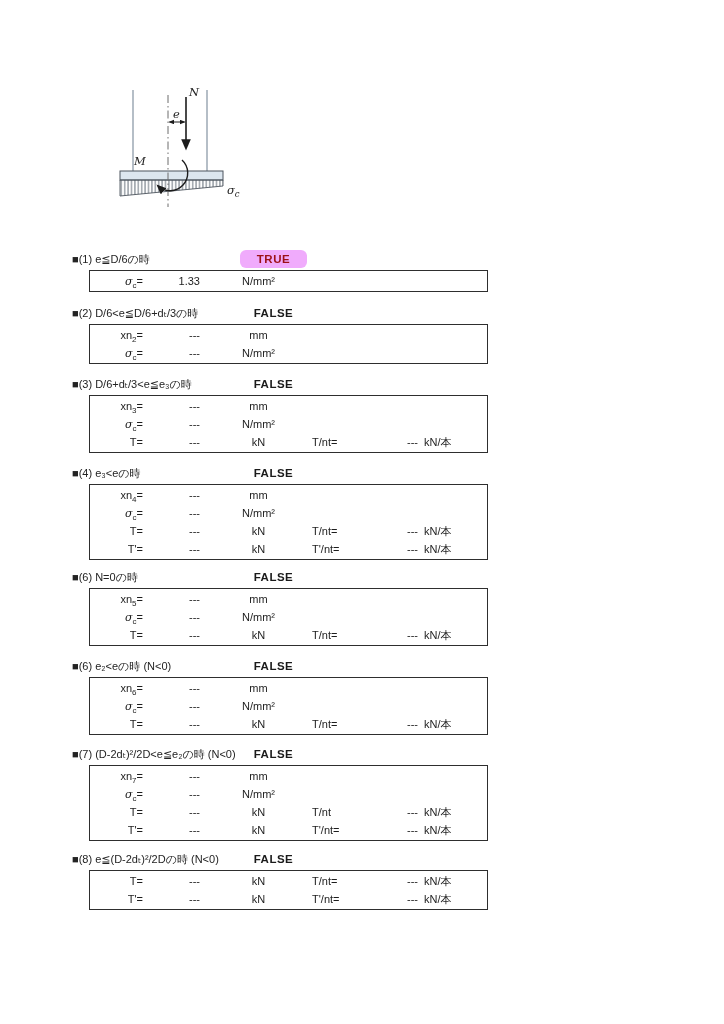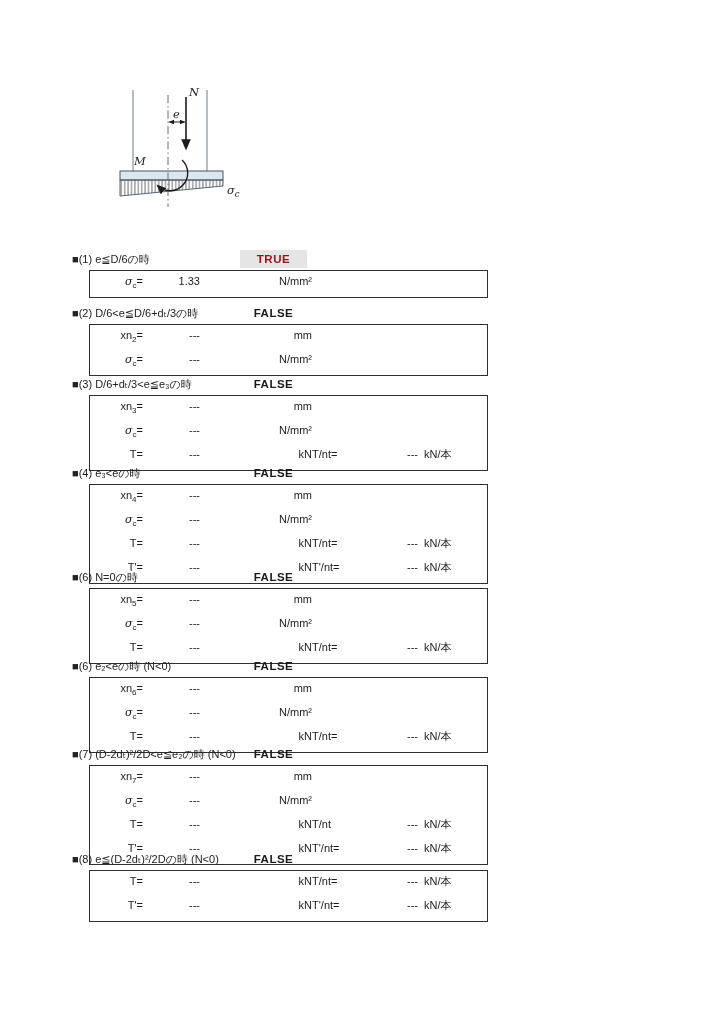--- a/index.html
+++ b/index.html
@@ -14,30 +14,30 @@
   .section { position: absolute; left: 0; width: 724px; }
   .sec-head {
     position: absolute; left: 72px; top: 1px;
     font-size: 11px; line-height: 17px; white-space: nowrap; color: #232323;
   }
   .status {
     position: absolute; left: 240px; top: 0; width: 67px; height: 18px;
     line-height: 18px; text-align: center;
     font-size: 11.5px; font-weight: bold; letter-spacing: 0.5px;
   }
-  .status[data-status="TRUE"]  { background: #e5e5e5; color: #9c1016; }
+  .status[data-status="TRUE"]  { background: #f0abfc; color: #9c1016; border-radius: 6px; }
   .status[data-status="FALSE"] { background: transparent; color: #1a1a1a; }
   .box {
     position: absolute; left: 89px; top: 20px; width: 399px;
     border: 1px solid #2e2e2e; background: #fff; padding: 1px 0;
   }
-  .row { display: flex; height: 24px; line-height: 18px; font-size: 11px; white-space: nowrap; }
+  .row { display: flex; height: 18px; line-height: 18px; font-size: 11px; white-space: nowrap; }
   .c1l { width: 53px; text-align: right; }
   .c1v { width: 57px; text-align: right; }
-  .c1u { width: 112px; padding-left: 5px; text-align: right; }
+  .c1u { width: 112px; padding-left: 5px; text-align: center; }
   .c2l { width: 35px; text-align: left; }
   .c2v { width: 71px; text-align: right; }
   .c2u { flex: 1; padding-left: 6px; text-align: left; }
   sub { font-size: 8px; }
   .greek { font-family: "DejaVu Serif", serif; font-style: italic; }
   .mathlabel { font-family: "DejaVu Serif", serif; font-style: italic; font-size: 11.5px; fill:#222; }
 </style>
 </head>
 <body>
 

